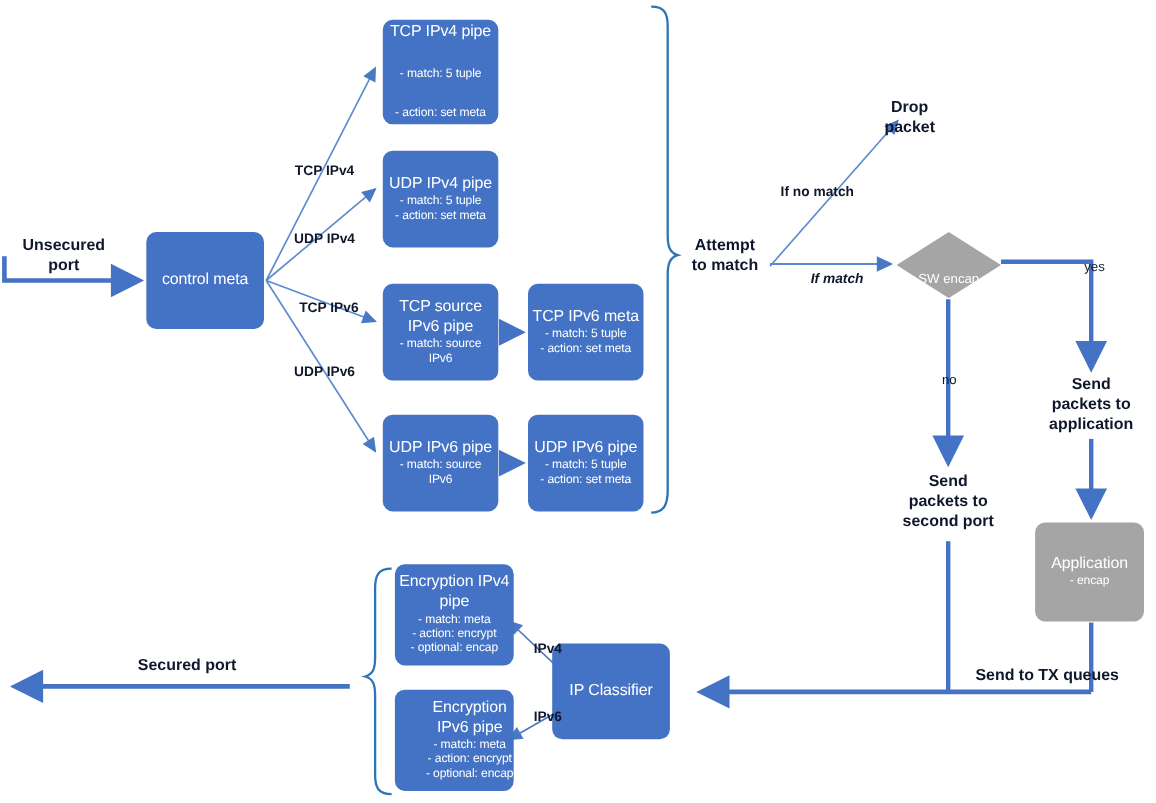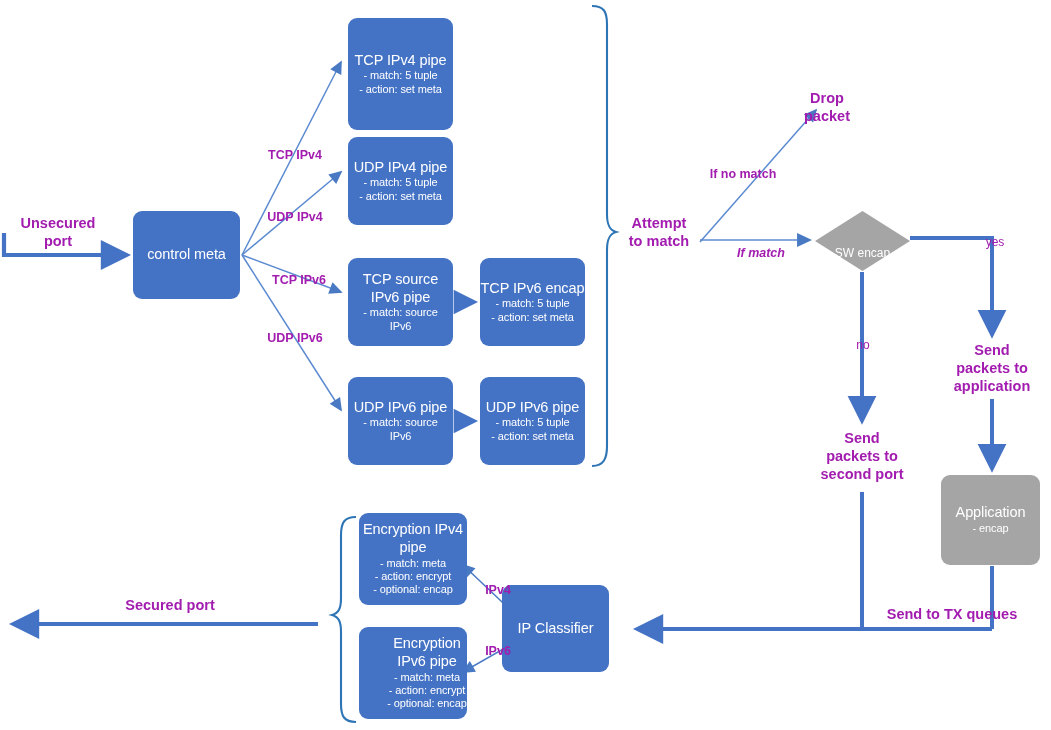--- a/index.html
+++ b/index.html
@@ -73,21 +73,21 @@
     display: flex;
     align-items: center;
     justify-content: center;
     color: #ffffff;
     font-size: 12px;
   }
 
   
   .lbl {
     position: absolute;
-    color: #a21caf;
+    color: #0f172a;
     text-align: center;
     line-height: 1.25;
     white-space: pre-line;
     z-index: 4;
   }
   .lbl.plain  { font-weight: 700; font-size: 14.5px; }
   .lbl.bold   { font-weight: 700; font-size: 12.5px; }
   .lbl.bigbold{ font-weight: 700; font-size: 14.5px; }
   .lbl.small  { font-weight: 400; font-size: 12px; }
 </style>
@@ -185,41 +185,41 @@
 
     <g>
       <path d="M318,624 L14,624" stroke="#4472C4" stroke-width="4.2" fill="none" marker-end="url(#ahThick)"></path>
     </g>
   </svg>
 
   <div class="node blue single" style="left:133px; top:211px; width:107px; height:88px;">
     <div class="title">control meta</div>
   </div>
 
-  <div class="node blue" style="left:348px; top:18px; width:105px; height:112px;">
+  <div class="node blue" style="left:348px; top:18px; width:105px; height:95px;gap:22px;">
     <div class="title">TCP IPv4 pipe</div>
     <div class="sub">- match: 5 tuple</div>
     <div class="sub">- action: set meta</div>
   </div>
 
   <div class="node blue" style="left:348px; top:137px; width:105px; height:88px;">
     <div class="title">UDP IPv4 pipe</div>
     <div class="sub">- match: 5 tuple</div>
     <div class="sub">- action: set meta</div>
   </div>
 
   <div class="node blue" style="left:348px; top:258px; width:105px; height:88px;">
     <div class="title">TCP source
 IPv6 pipe</div>
     <div class="sub">- match: source</div>
     <div class="sub">IPv6</div>
   </div>
 
   <div class="node blue" style="left:480px; top:258px; width:105px; height:88px;">
-    <div class="title">TCP IPv6 encap</div>
+    <div class="title">TCP IPv6 meta</div>
     <div class="sub">- match: 5 tuple</div>
     <div class="sub">- action: set meta</div>
   </div>
 
   <div class="node blue" style="left:348px; top:377px; width:105px; height:88px;">
     <div class="title">UDP IPv6  pipe</div>
     <div class="sub">- match: source</div>
     <div class="sub">IPv6</div>
   </div>
 

